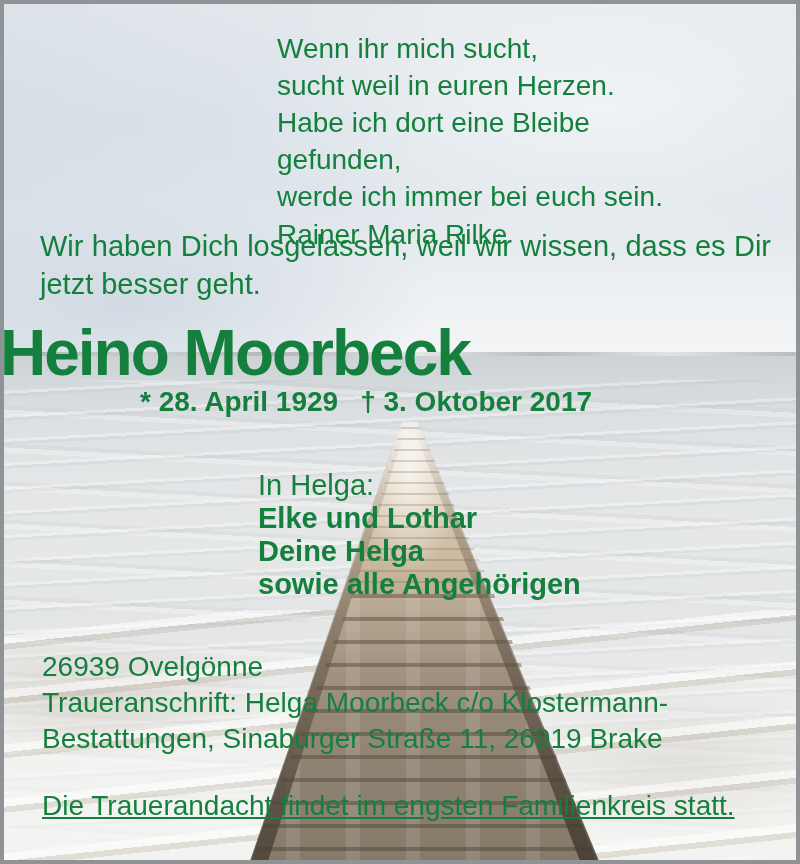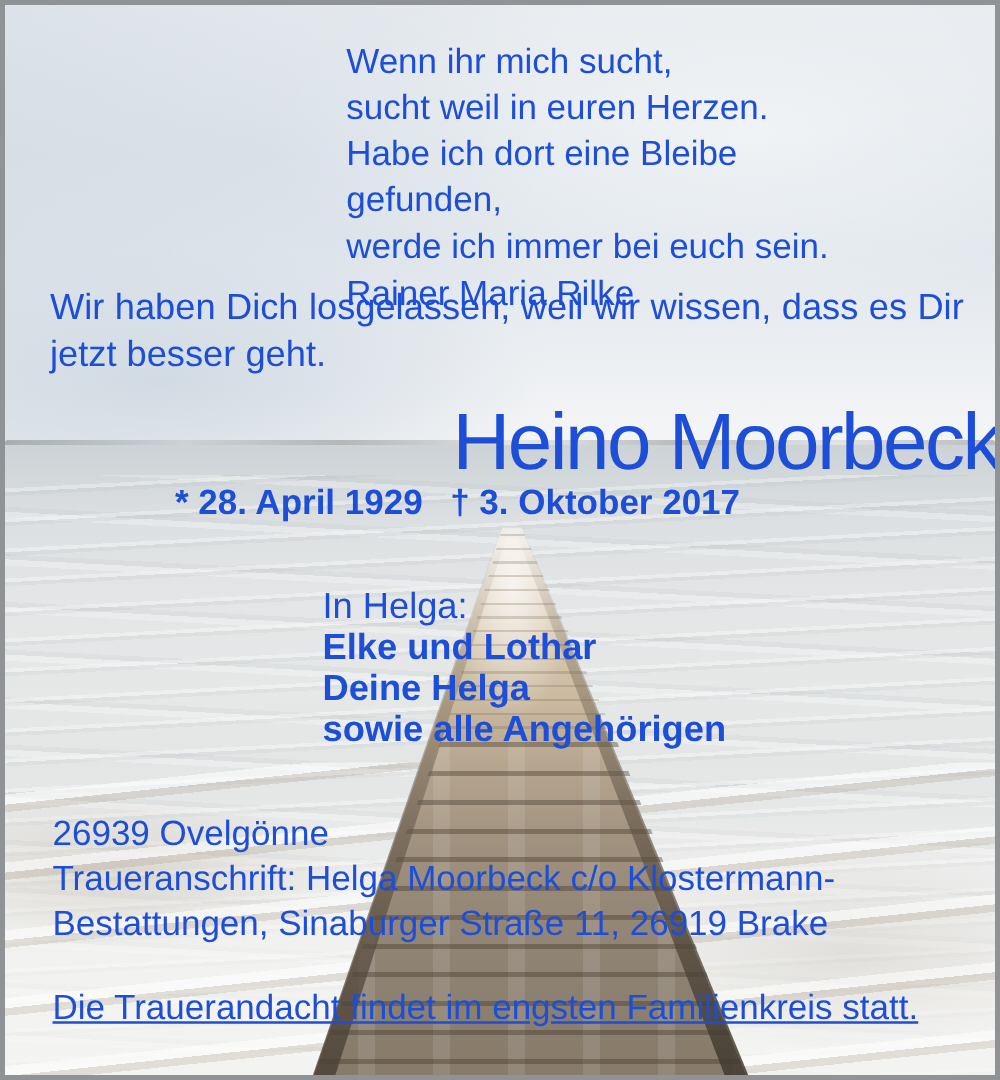--- a/index.html
+++ b/index.html
@@ -4,21 +4,21 @@
 <style>
   html, body { margin: 0; padding: 0; background: #ffffff; }
   * { box-sizing: border-box; }
 
   .notice {
     position: relative;
     width: 800px;
     height: 864px;
     overflow: hidden;
     font-family: "Liberation Sans", sans-serif;
-    color: #1d4ed8;
+    color: #15803d;
     background: #e8ecef;
   }
 
   
   .bg, .bg > div { position: absolute; pointer-events: none; }
   .bg { inset: 0; }
 
   .sky {
     left: 0; top: 0; width: 800px; height: 358px;
     background:
@@ -152,22 +152,22 @@
 
   .farewell {
     left: 40px; top: 227px; width: 731px;
     font-size: 29px; line-height: 38px;
     text-align: justify;
   }
 
   .name {
     left: 0; top: 320px; width: 800px;
     margin: 0;
-    text-align: right;
-    font-size: 64px; font-weight: normal; letter-spacing: -2px;
+    text-align: left;
+    font-size: 64px; font-weight: bold; letter-spacing: -2px;
     line-height: 66px;
   }
 
   .dates {
     left: 0; top: 385px; width: 732px;
     display: flex; justify-content: center; gap: 22px;
     font-size: 28px; font-weight: bold; line-height: 34px;
   }
 
   .mourners {

